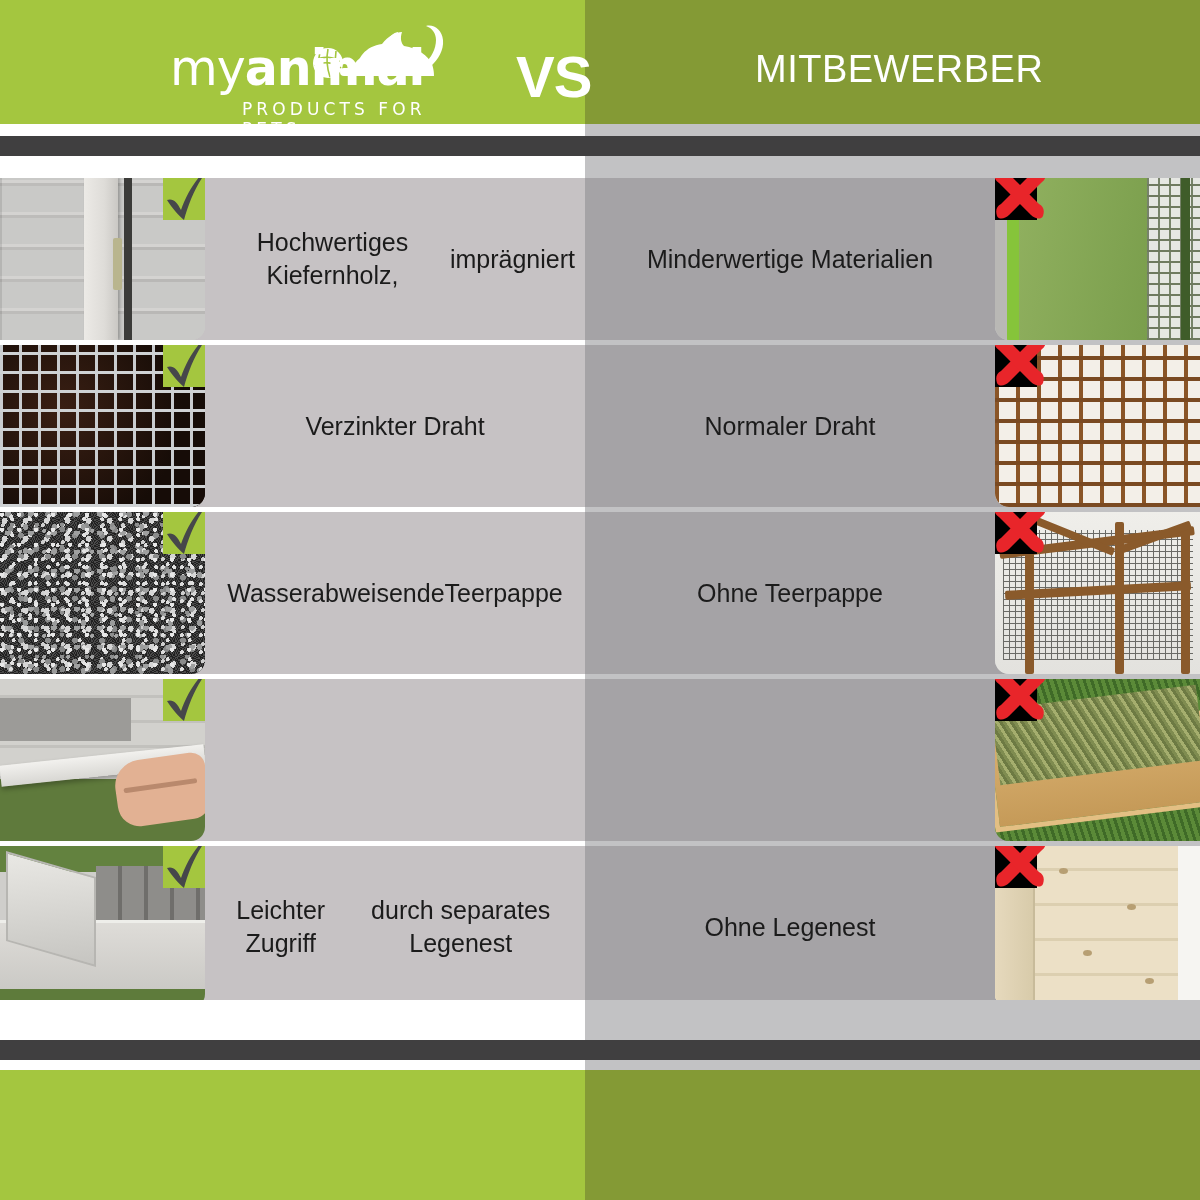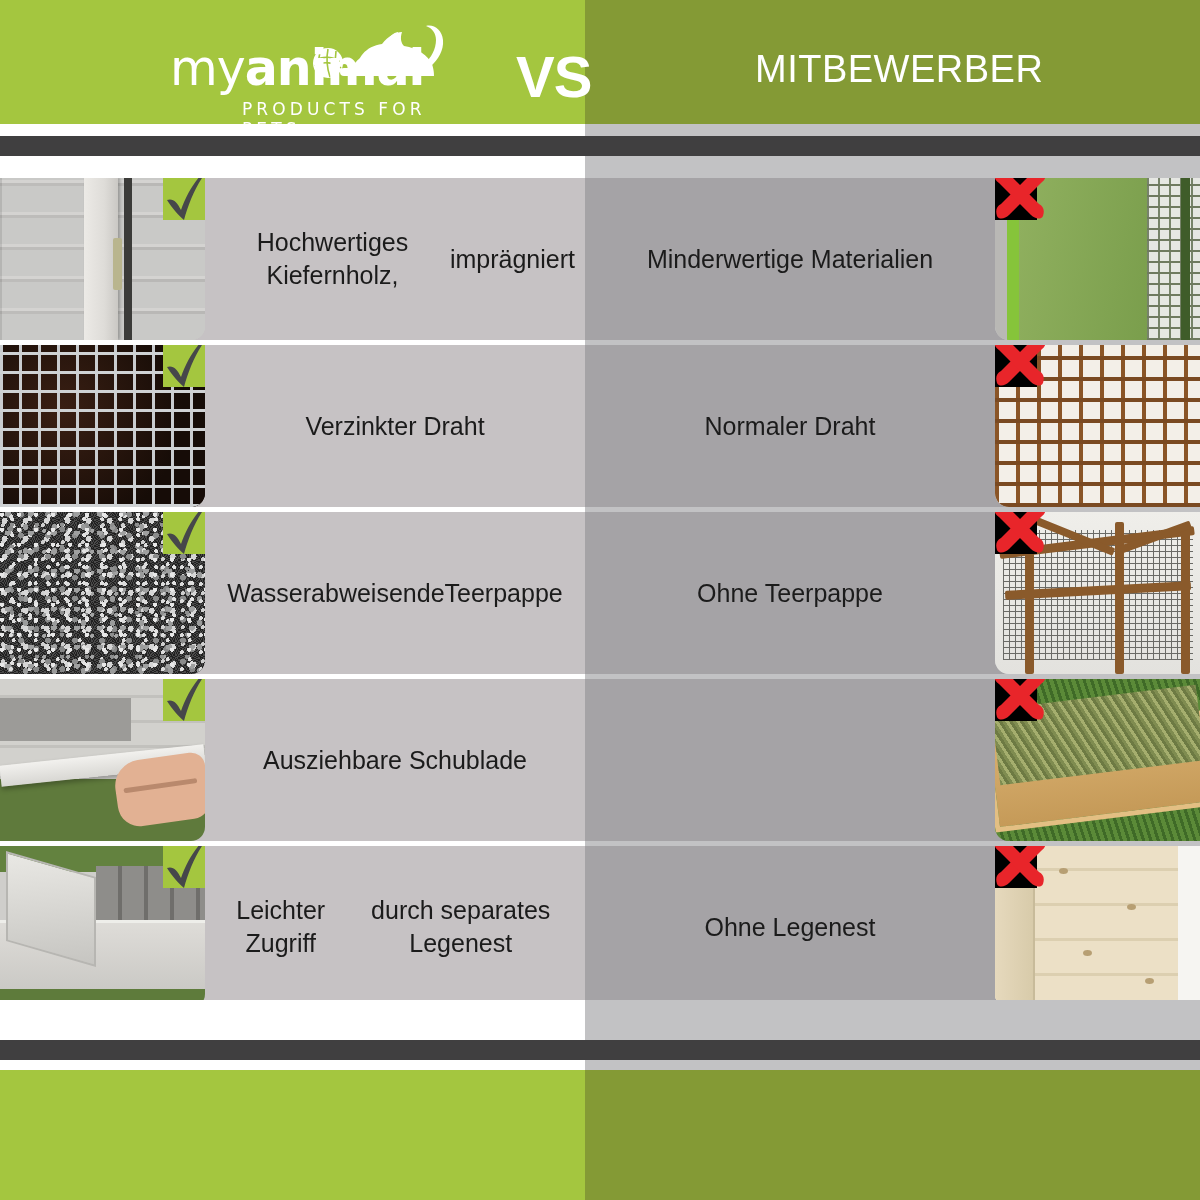--- a/index.html
+++ b/index.html
@@ -391,21 +391,20 @@
             <div class="tray"></div>
             <div class="hand"></div>
           </div>
           <div class="badge badge-check">
             <svg width="60" height="62" viewBox="0 0 60 62">
               <path d="M10 34 C16 32 20 36 24 44 C30 26 42 8 54 0 C40 16 32 36 27 54 C22 50 15 42 10 34 Z" fill="#46474a"></path>
             </svg>
           </div>
         </div>
         <div class="label label-left">
-          <span>Ausziehbare Schublade</span>
           <br>
         </div>
         <div class="thumb thumb-right">
           <div class="ph ph-hay">
             <div class="grass"></div>
             <div class="frame"></div>
             <div class="hay"></div>
           </div>
           <div class="badge badge-cross">
             <svg width="62" height="62" viewBox="0 0 62 62">

